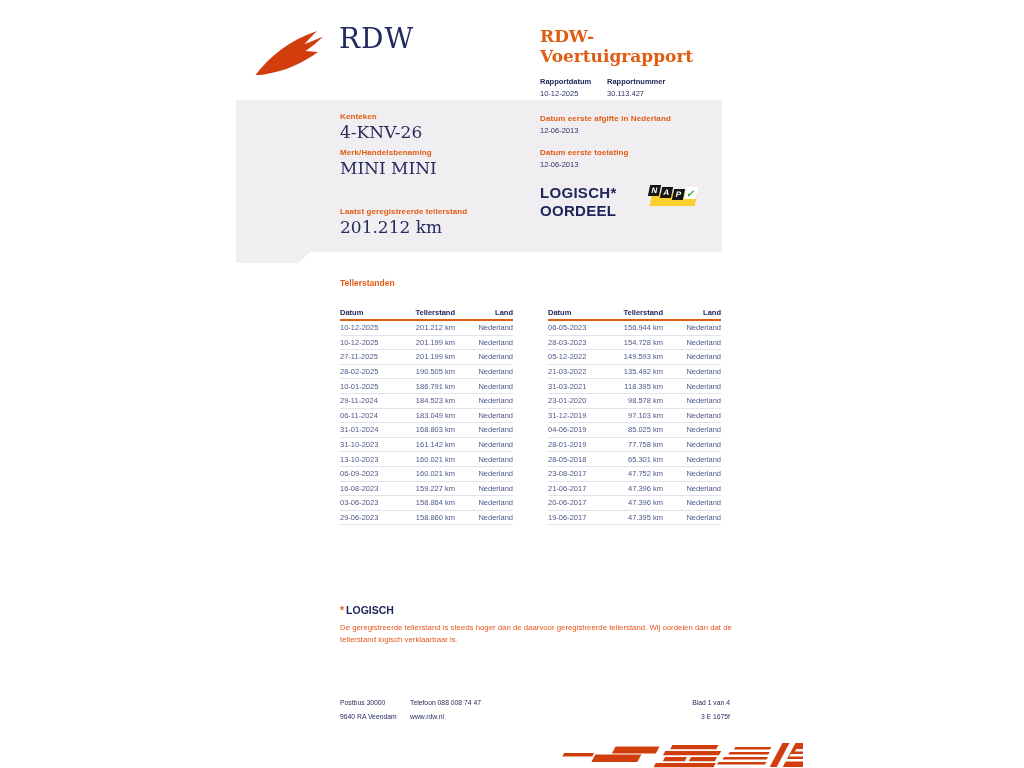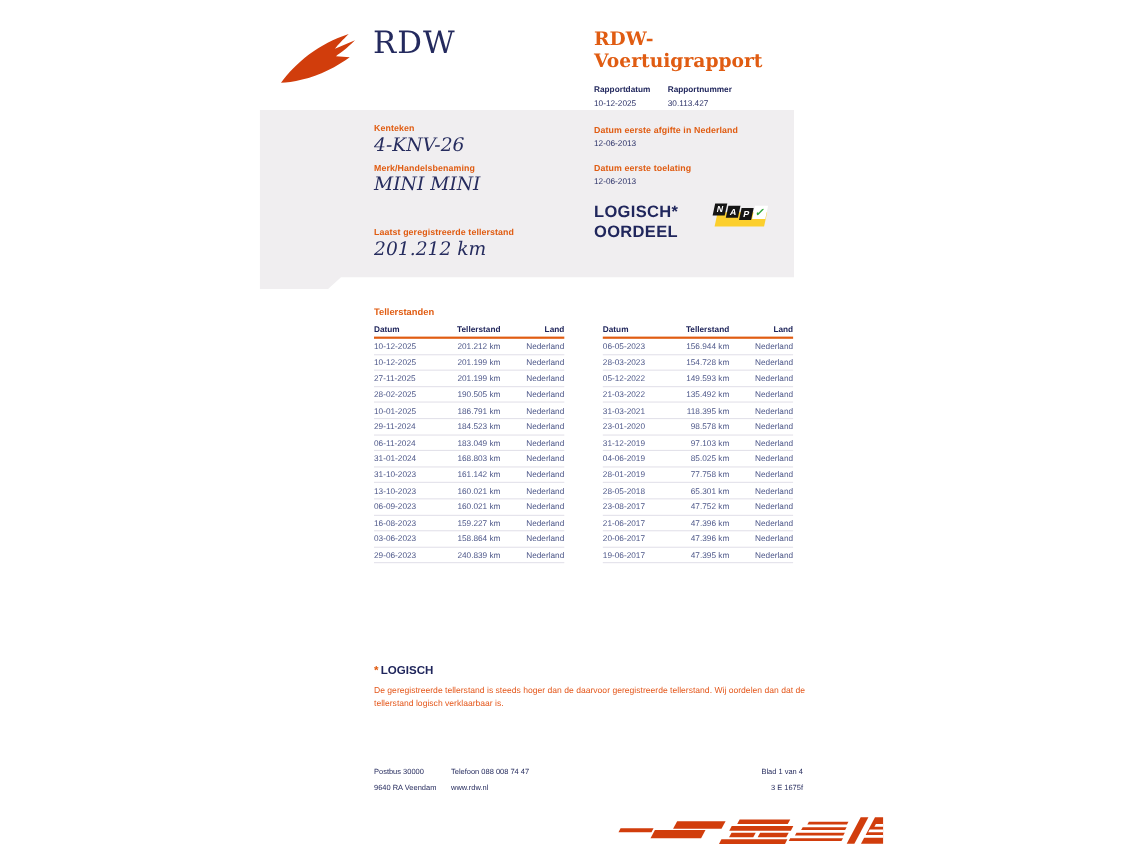--- a/index.html
+++ b/index.html
@@ -27,36 +27,36 @@
   .report-head{position:absolute;left:540px;top:26px;width:200px;}
   .report-title{font-family:"DejaVu Serif",serif;font-weight:700;font-size:17px;color:var(--orange);}
   .report-meta{display:grid;grid-template-columns:67px auto;margin-top:11px;}
   .meta-label{font-size:7.5px;font-weight:700;color:var(--navy);}
   .meta-value{font-size:7.5px;color:var(--navy-val);margin-top:3px;}
 
   
   .panel{position:absolute;left:236px;top:100px;width:556px;height:163px;background:var(--panel);
          clip-path:polygon(0 0,486px 0,486px 152px,74px 152px,62px 163px,0 163px);}
   .p-label{position:absolute;font-size:8px;font-weight:700;color:var(--orange);letter-spacing:.1px;}
-  .p-serif{position:absolute;font-family:"DejaVu Serif",serif;font-size:17px;color:#262c5e;font-style:italic;}
+  .p-serif{position:absolute;font-family:"DejaVu Serif",serif;font-size:17px;color:#262c5e;}
   .p-value{position:absolute;font-size:7.5px;color:var(--navy-val);}
   .oordeel{position:absolute;left:304px;top:84px;font-size:15px;font-weight:700;color:var(--navy);line-height:18px;letter-spacing:.3px;}
 
   
   .nap{position:absolute;left:412px;top:84px;width:48px;height:24px;}
   .nap-yellow{position:absolute;left:3px;top:9px;width:45px;height:13px;background:var(--nap-yellow);transform:skewX(-12deg);}
   .nap-tile{position:absolute;width:11px;height:11px;background:#151515;color:#fff;font-size:8px;font-weight:700;
             display:flex;align-items:center;justify-content:center;transform:skewX(-12deg);}
   .nap-t0{left:1px;top:1px}.nap-t1{left:13px;top:3px}.nap-t2{left:25px;top:5px}
   .nap-check{position:absolute;left:37px;top:3px;width:12px;height:12px;background:#fff;color:var(--nap-green);
              font-size:10px;font-weight:700;display:flex;align-items:center;justify-content:center;transform:skewX(-12deg);}
 
   
   .tables-wrap{position:absolute;left:340px;top:278px;width:381px;}
-  .section-title{font-size:8.5px;font-weight:700;color:var(--orange);margin-bottom:7px;}
+  .section-title{font-size:8.5px;font-weight:700;color:var(--orange);margin-bottom:20px;}
   .tables{display:flex;gap:35px;}
   .ttable{width:173px;}
   .thead{display:flex;align-items:flex-end;height:13px;border-bottom:2px solid var(--orange);
          font-size:7.5px;font-weight:700;color:var(--navy);padding-bottom:2px;}
   .trow{display:flex;align-items:center;height:14.6px;border-bottom:1px solid var(--divider);
         font-size:7.5px;color:var(--table-text);}
   .c0{flex:1;text-align:left}
   .c1{width:62px;text-align:right}
   .c2{width:58px;text-align:right}
 
@@ -198,21 +198,21 @@
               <span class="c1">159.227 km</span>
               <span class="c2">Nederland</span>
             </div>
             <div class="trow">
               <span class="c0">03-06-2023</span>
               <span class="c1">158.864 km</span>
               <span class="c2">Nederland</span>
             </div>
             <div class="trow">
               <span class="c0">29-06-2023</span>
-              <span class="c1">240.839 km</span>
+              <span class="c1">158.860 km</span>
               <span class="c2">Nederland</span>
             </div>
           </div>
       </div>
       <div class="ttable">
         <div class="thead">
           <span class="c0">Datum</span>
           <span class="c1">Tellerstand</span>
           <span class="c2">Land</span>
         </div>

